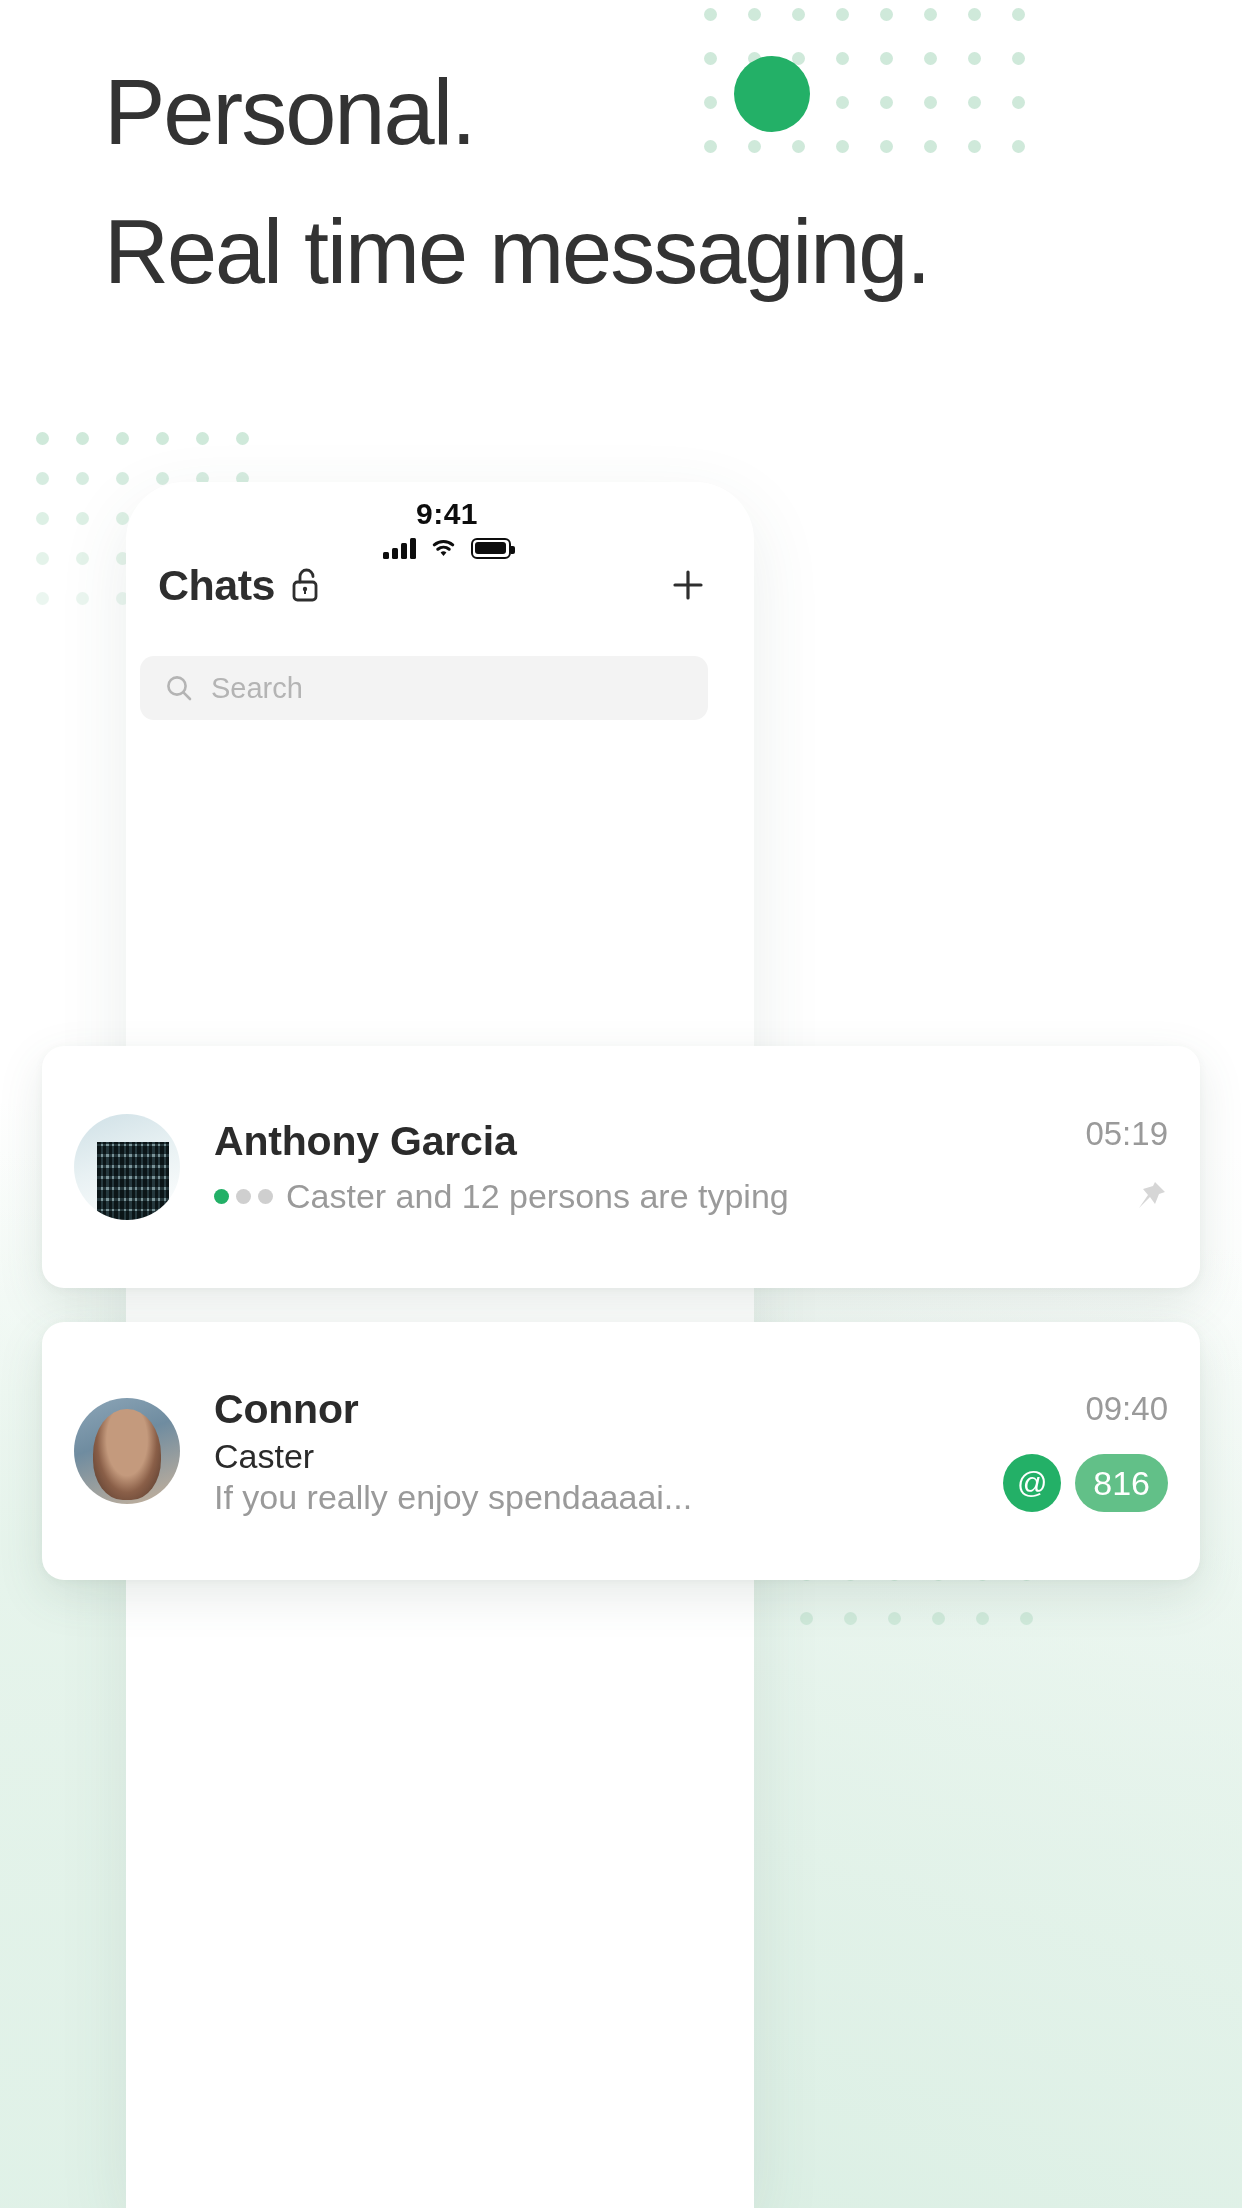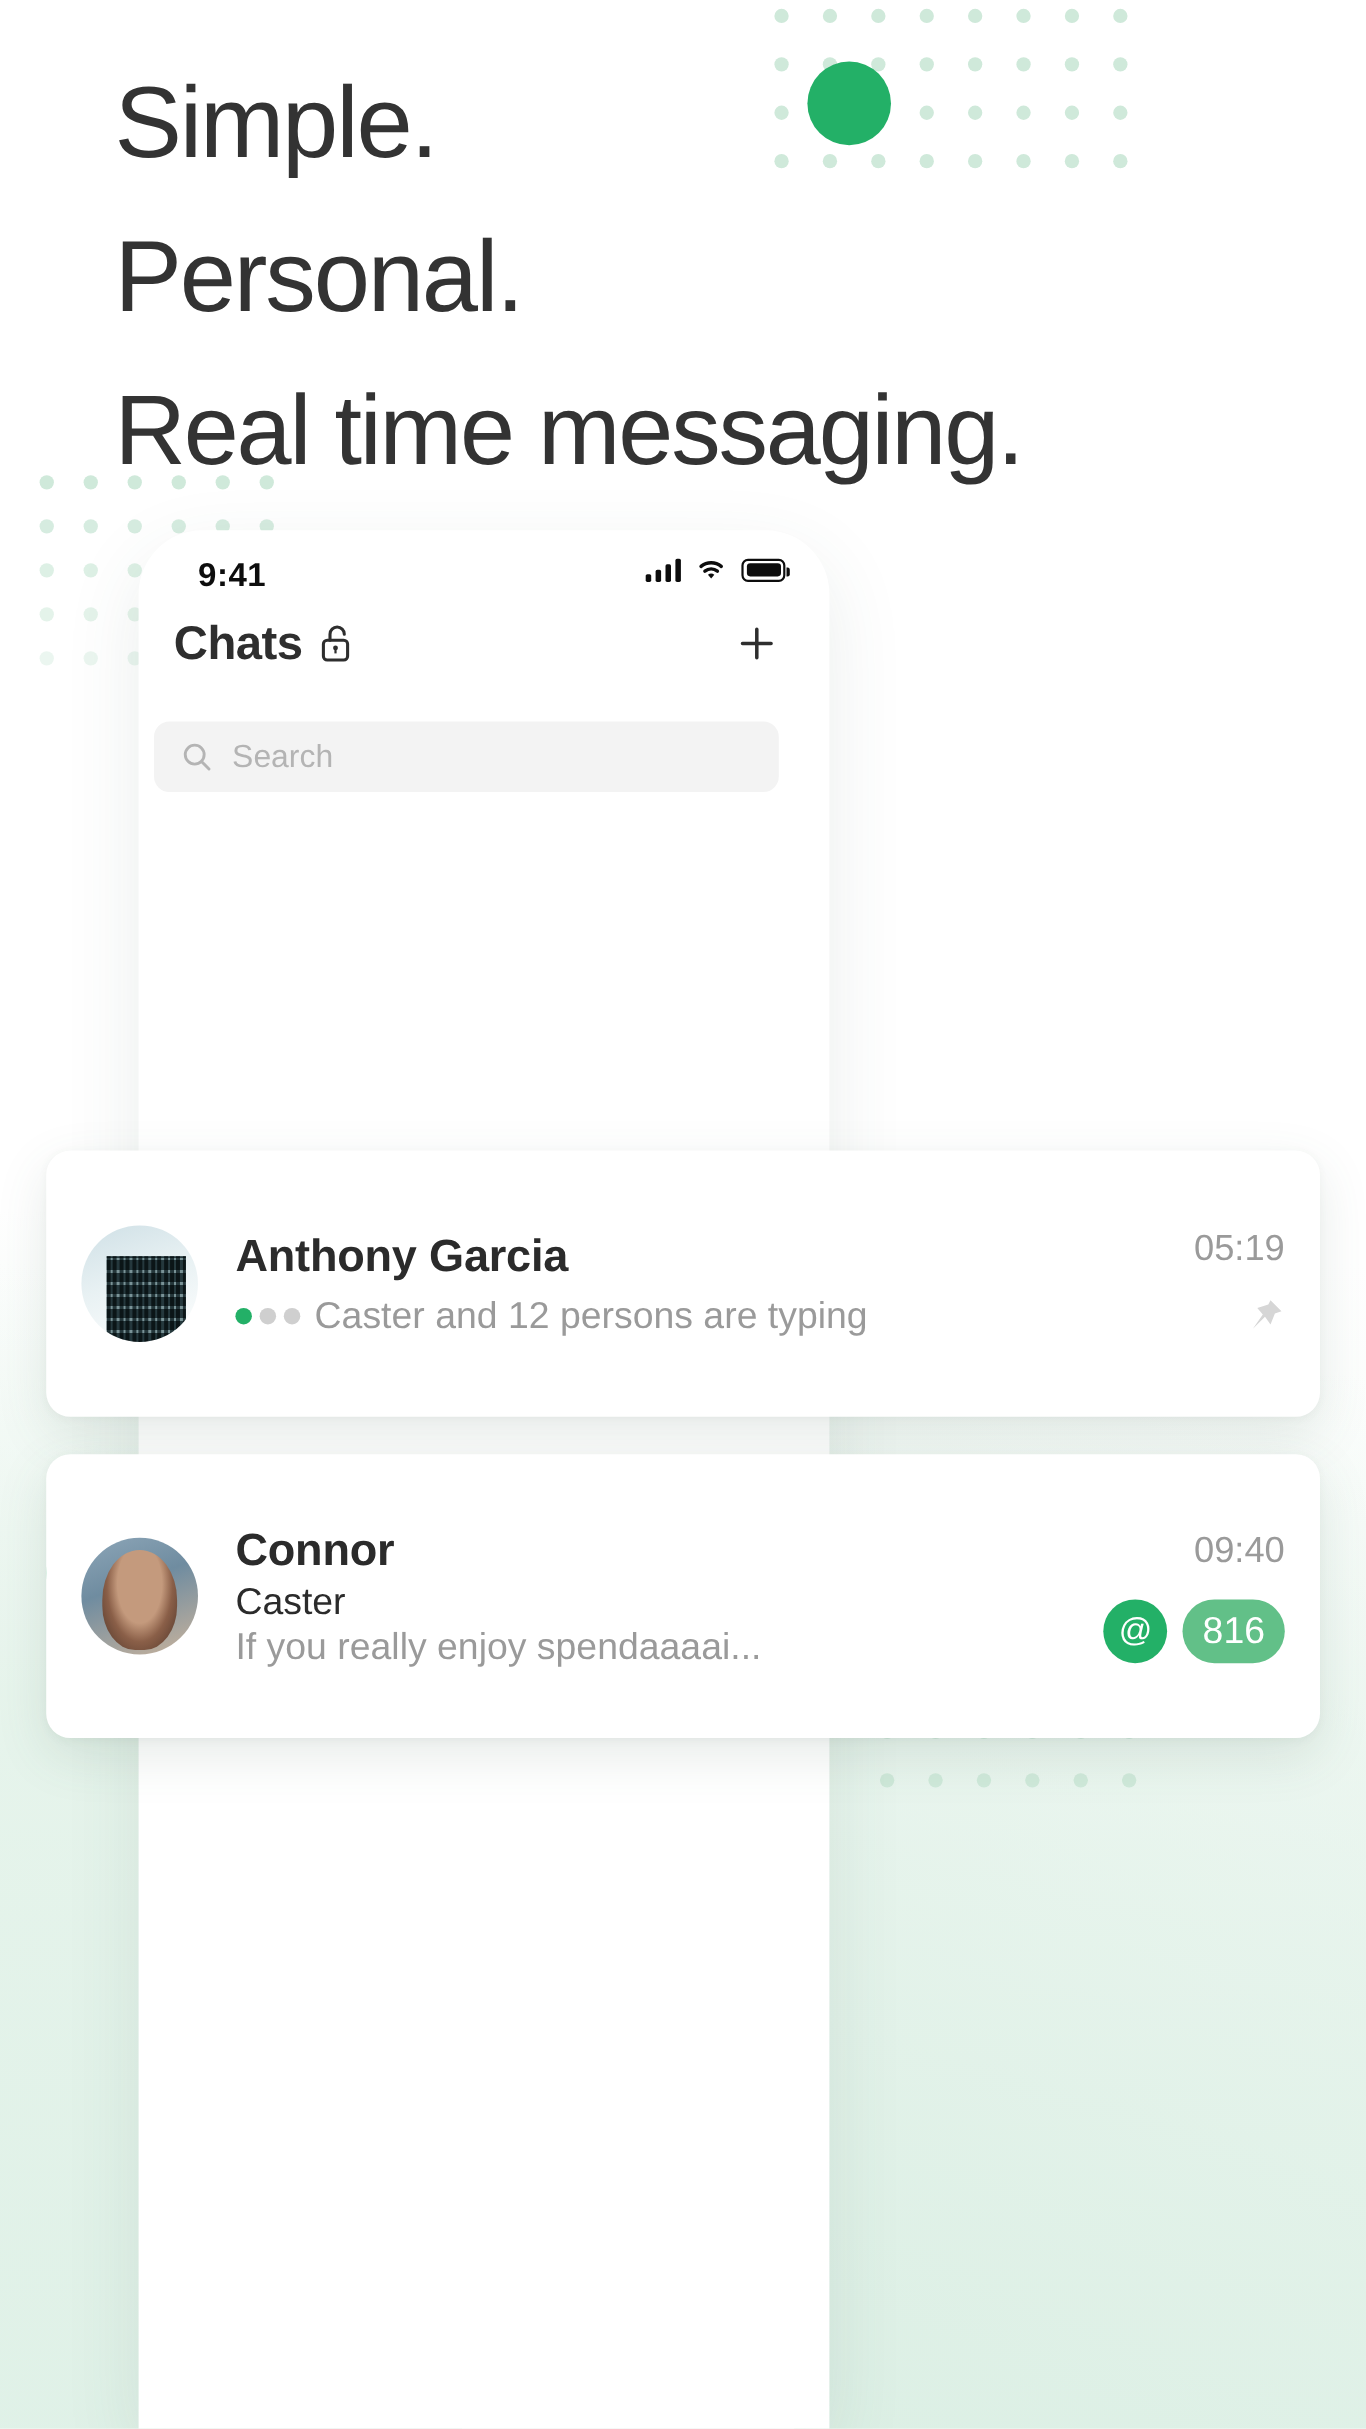--- a/index.html
+++ b/index.html
@@ -61,23 +61,24 @@
     width:628px; height:1726px;
     background:#ffffff;
     border-radius:58px 58px 0 0;
     z-index:4;
     box-shadow:0 24px 70px rgba(60,90,75,.10);
     overflow:hidden;
   }
 
   
   .statusbar {
-    position:absolute; left:0; top:11px; width:100%; height:76px;
-    display:flex; align-items:flex-start; justify-content:space-between;
+    position:absolute; left:0; top:1px; width:100%; height:76px;
+    display:flex; align-items:center; justify-content:space-between;
     padding:14px 40px 0 54px;
+    flex-direction:column;
   }
   .statusbar .time {
     font-size:30px; font-weight:700; color:#0d0d0d; letter-spacing:.5px;
   }
   .status-icons { display:flex; align-items:center; gap:13px; }
   .bars { display:flex; align-items:flex-end; gap:3.5px; height:22px; }
   .bars i { display:block; width:5.5px; background:#0d0d0d; border-radius:1.5px; }
   .bars i:nth-child(1){height:7px;}
   .bars i:nth-child(2){height:11px;}
   .bars i:nth-child(3){height:16px;}
@@ -305,21 +306,20 @@
     <i class="dot" style="width: 13px; height: 13px; left: 44px; top: 132px; background: rgb(207, 233, 218);"></i>
     <i class="dot" style="width: 13px; height: 13px; left: 88px; top: 132px; background: rgb(207, 233, 218);"></i>
     <i class="dot" style="width: 13px; height: 13px; left: 132px; top: 132px; background: rgb(207, 233, 218);"></i>
     <i class="dot" style="width: 13px; height: 13px; left: 176px; top: 132px; background: rgb(207, 233, 218);"></i>
     <i class="dot" style="width: 13px; height: 13px; left: 220px; top: 132px; background: rgb(207, 233, 218);"></i>
   </div>
 
 <div class="accent-circle" id="circle-top" style="background: rgb(35, 176, 103);"></div>
 
 <div class="headline">
-  <div class="line l1">Simple.</div>
   <div class="line l2">Personal.</div>
   <div class="line l3">Real time messaging.</div>
 </div>
 
 <div class="phone">
 
   <div class="statusbar">
     <div class="time">9:41</div>
     <div class="status-icons">
       <div class="bars">

